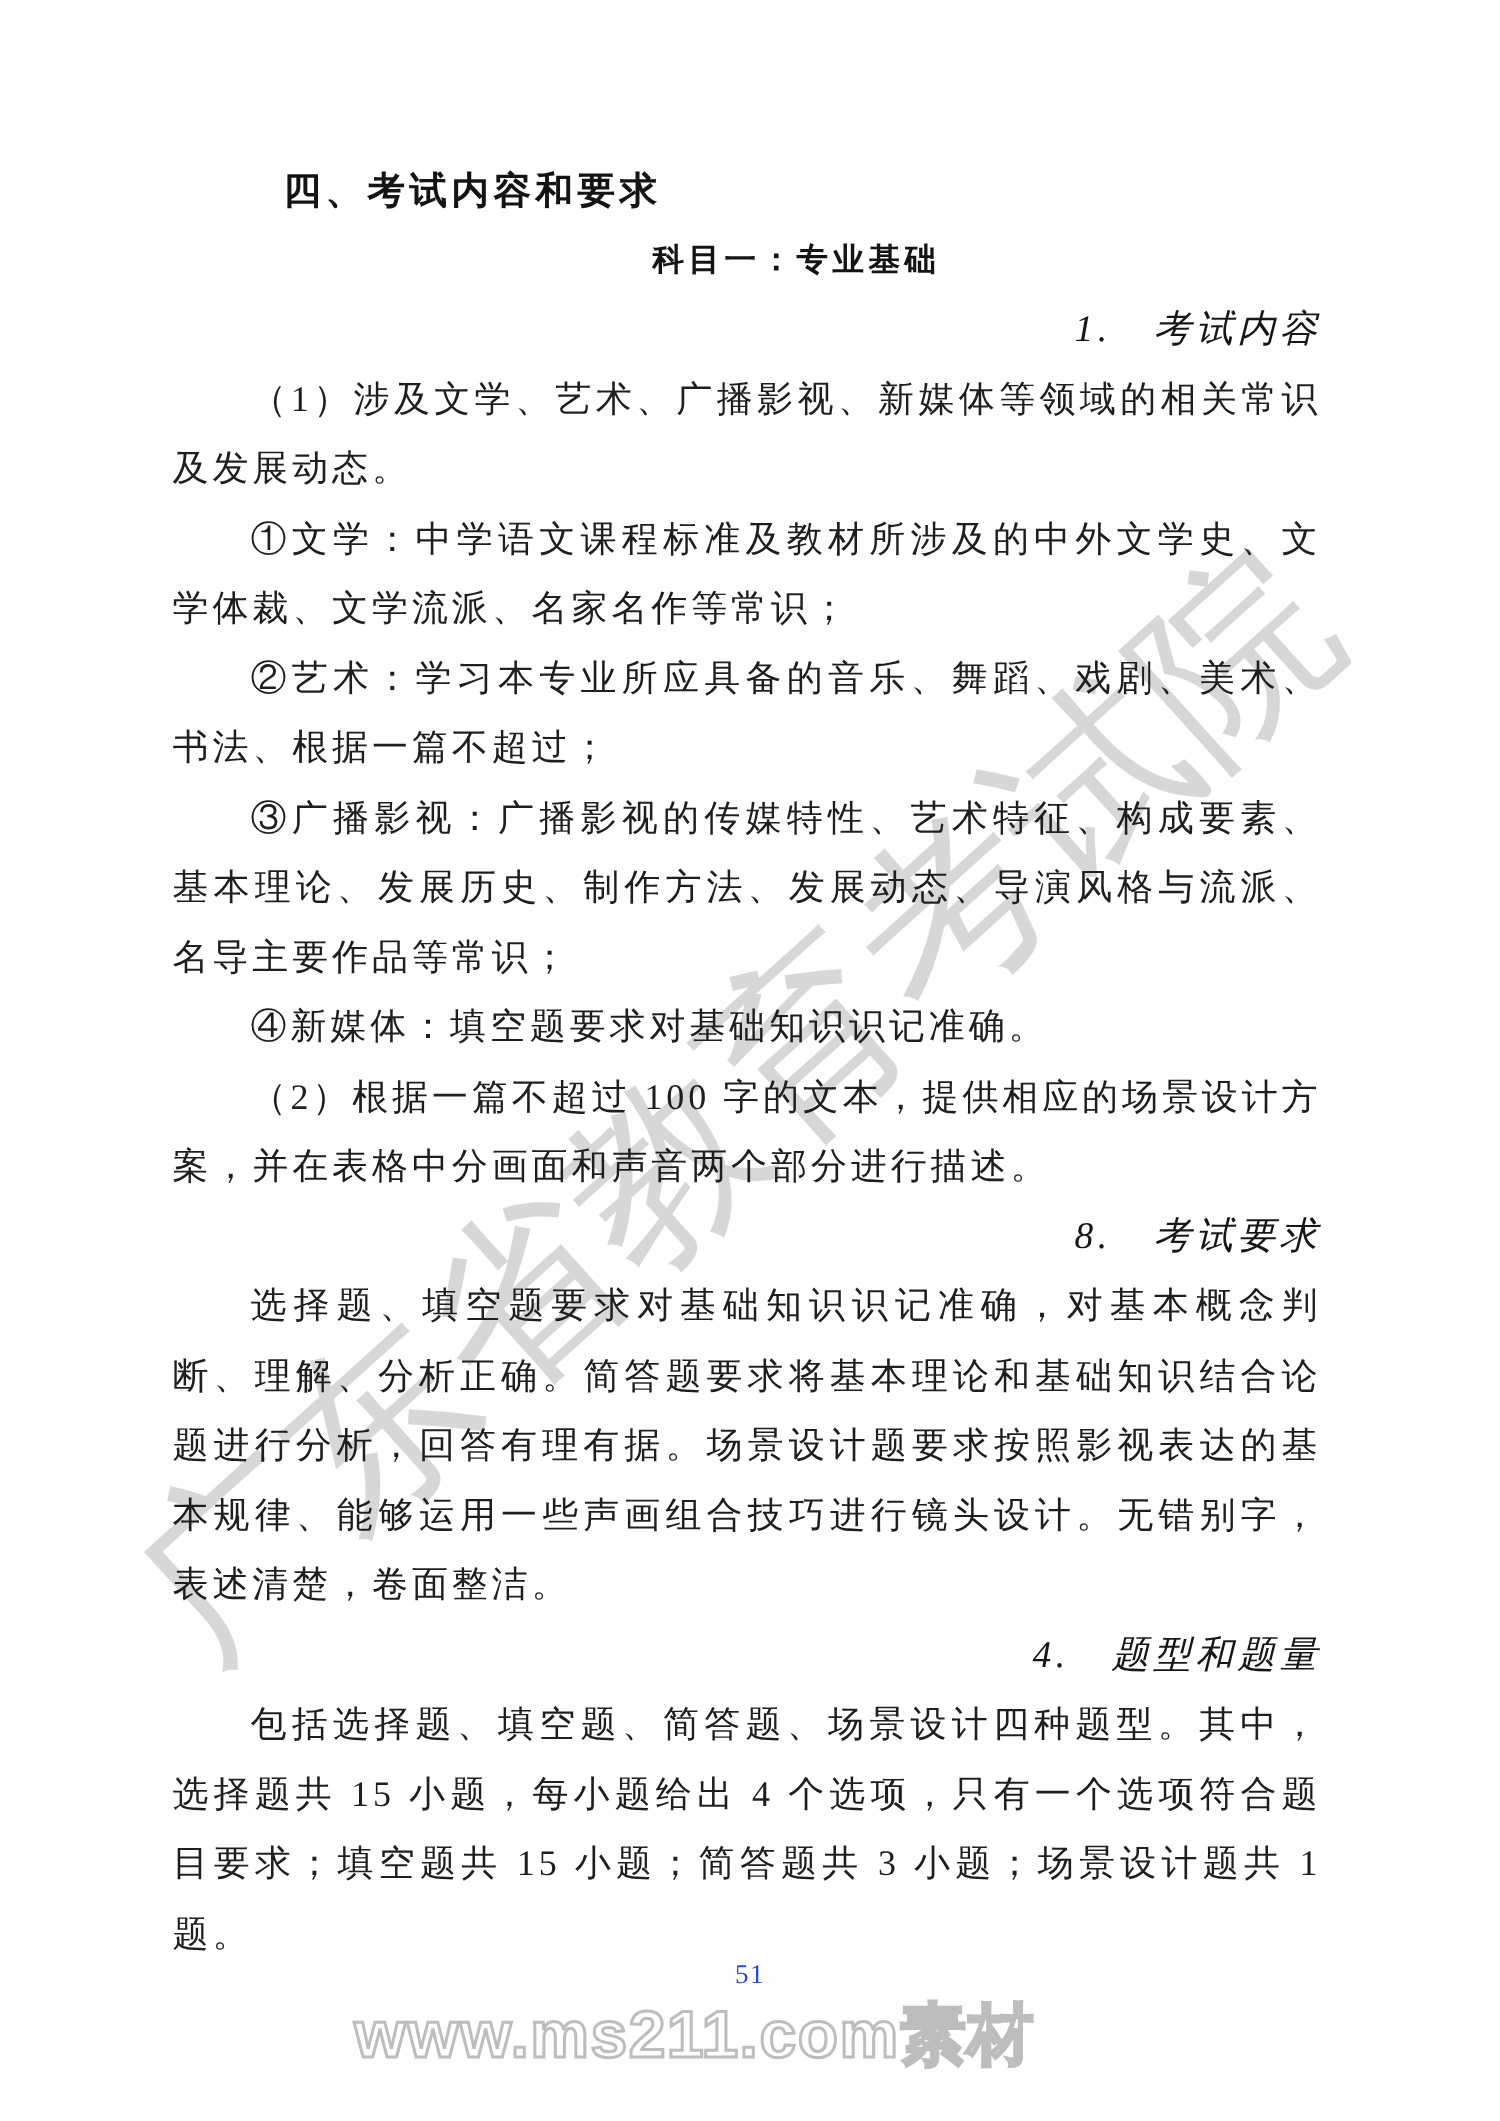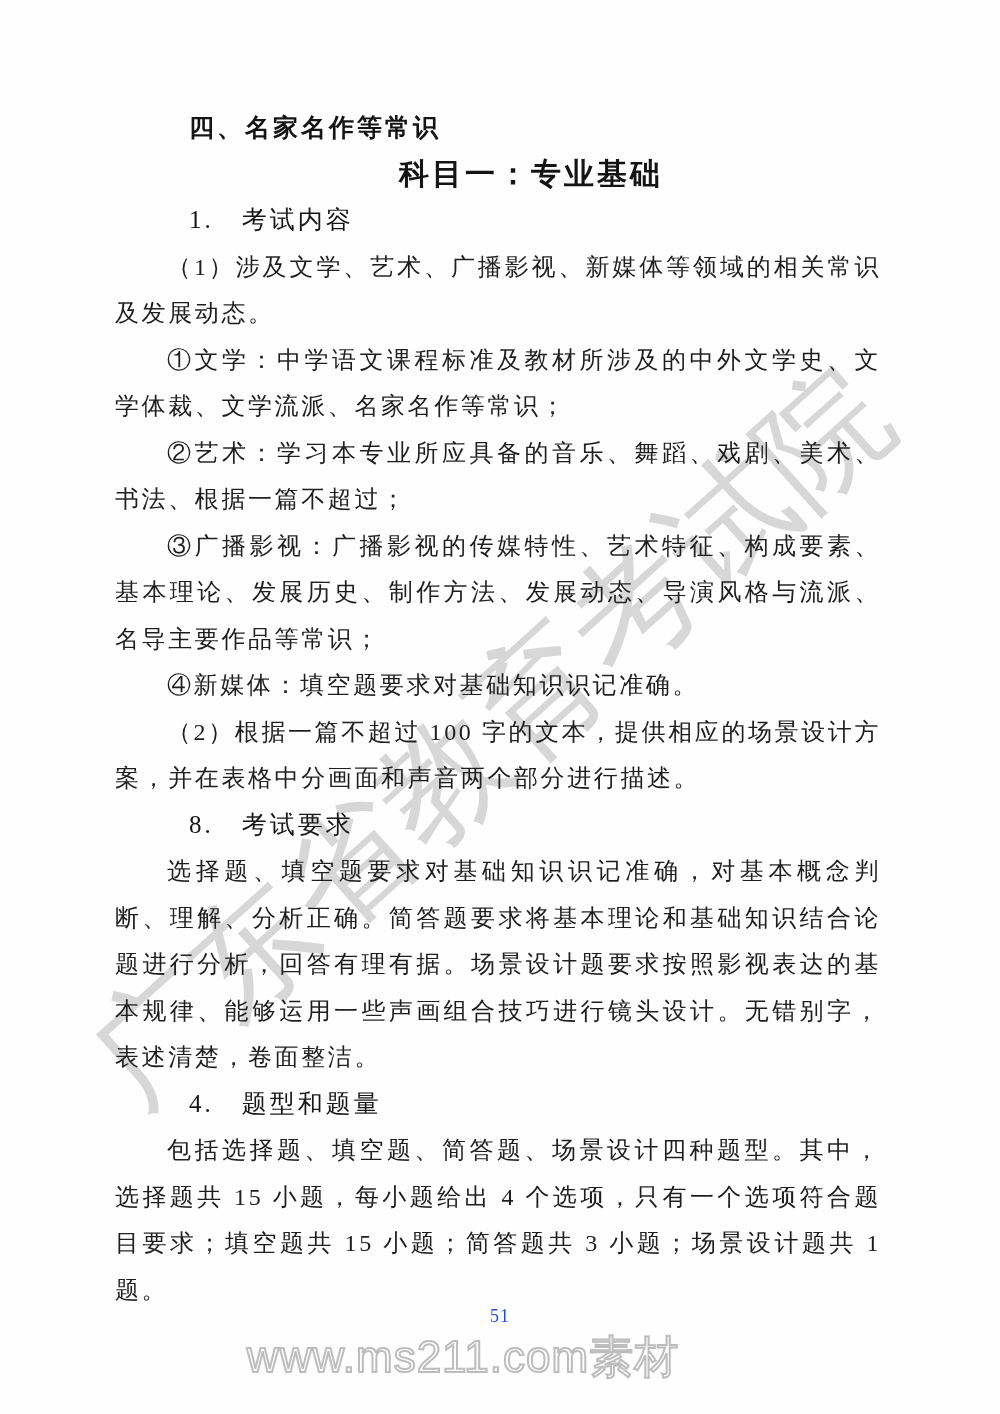--- a/index.html
+++ b/index.html
@@ -52,34 +52,35 @@
     letter-spacing: 3px;
     text-align: left;
     color: #141414;
   }
   .subject-heading {
     margin: 0;
     position: relative;
     left: 33px;
     font-family: "Liberation Sans", sans-serif;
     font-weight: bold;
-    font-size: 30px;
+    font-size: 21px;
     line-height: 46.5px;
     letter-spacing: 3px;
     text-align: center;
     color: #141414;
   }
   .num-heading {
     margin: 0;
     padding-left: 74px;
     font-size: 25px;
     line-height: 46.5px;
     letter-spacing: 3px;
-    text-align: left;
+    text-align: right;
     color: #161616;
+    font-style: italic;
   }
   .para {
     margin: 0;
     text-indent: 52px;
   }
   .page-number {
     position: absolute;
     left: 0;
     right: 0;
     top: 1306px;
@@ -89,40 +90,40 @@
     letter-spacing: 1px;
     color: #1d4ed8;
     z-index: 1;
   }
   .wm-bottom {
     position: absolute;
     left: 463px;
     top: 1357px;
     transform: translate(-50%, -50%);
     font-family: "Liberation Sans", sans-serif;
-    font-weight: normal;
+    font-weight: bold;
     font-size: 44px;
     letter-spacing: 1px;
     color: #ffffff;
     -webkit-text-stroke: 2px #bdbdbd;
     text-shadow: 0 0 1px #cccccc;
     white-space: nowrap;
     z-index: 0;
     user-select: none;
   }
 </style>
 </head>
 <body>
 
 <div class="page" style="background: rgb(254, 254, 254);">
 
   <div class="wm-diagonal" style="color: rgb(215, 215, 215);">广东省教育考试院</div>
 
   <div class="content" style="color: rgb(30, 30, 30);">
-    <h1 class="chapter-heading">四、名家名作等常识</h1>
+    <h1 class="chapter-heading">四、考试内容和要求</h1>
     <h2 class="subject-heading">科目一：专业基础</h2>
     <div id="blocks">
         <div class="num-heading">1.　考试内容</div>
         <div class="para">（1）涉及文学、艺术、广播影视、新媒体等领域的相关常识及发展动态。</div>
         <div class="para">①文学：中学语文课程标准及教材所涉及的中外文学史、文学体裁、文学流派、名家名作等常识；</div>
         <div class="para">②艺术：学习本专业所应具备的音乐、舞蹈、戏剧、美术、书法、根据一篇不超过；</div>
         <div class="para">③广播影视：广播影视的传媒特性、艺术特征、构成要素、基本理论、发展历史、制作方法、发展动态、导演风格与流派、名导主要作品等常识；</div>
         <div class="para">④新媒体：填空题要求对基础知识识记准确。</div>
         <div class="para">（2）根据一篇不超过 100 字的文本，提供相应的场景设计方案，并在表格中分画面和声音两个部分进行描述。</div>
         <div class="num-heading">8.　考试要求</div>

